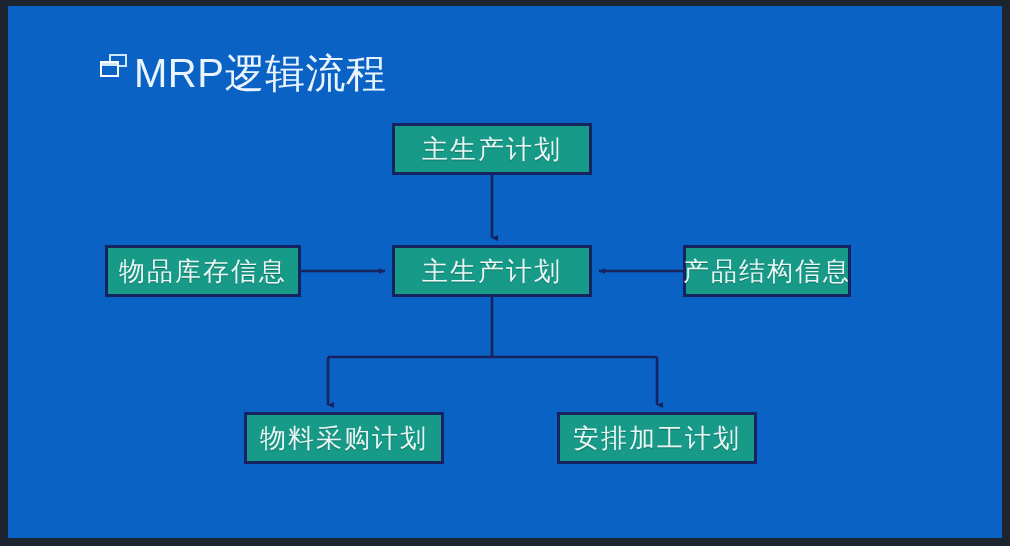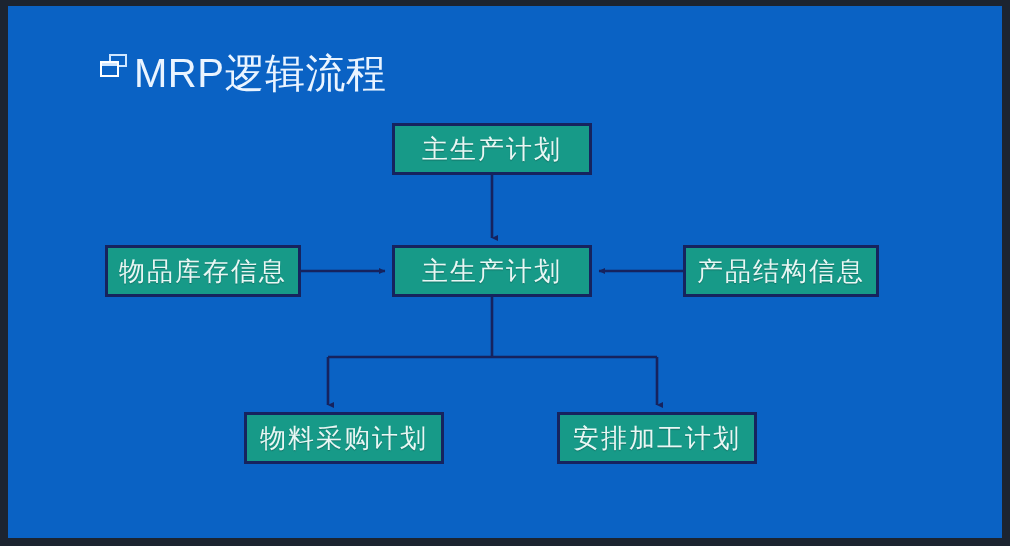--- a/index.html
+++ b/index.html
@@ -109,21 +109,21 @@
     font-size: 26px;
     letter-spacing: 2px;
     line-height: 1;
     white-space: nowrap;
     text-shadow: 0 1px 1px rgba(0,0,0,0.25);
   }
 
   #node-mps          { left: 384px; top: 117px; width: 200px; height: 52px; }
   #node-inventory    { left:  97px; top: 239px; width: 196px; height: 52px; align-items: center; }
   #node-mrp          { left: 384px; top: 239px; width: 200px; height: 52px; }
-  #node-bom          { left: 675px; top: 239px; width: 196px; height: 52px; }
+  #node-bom          { left: 675px; top: 239px; width: 168px; height: 52px; }
   #node-purchase     { left: 236px; top: 406px; width: 200px; height: 52px; }
   #node-production   { left: 549px; top: 406px; width: 200px; height: 52px; text-align: right; }
 </style>
 </head>
 <body>
 
 <div id="slide-frame">
   <div id="slide-canvas">
 
     <div id="slide-title">

